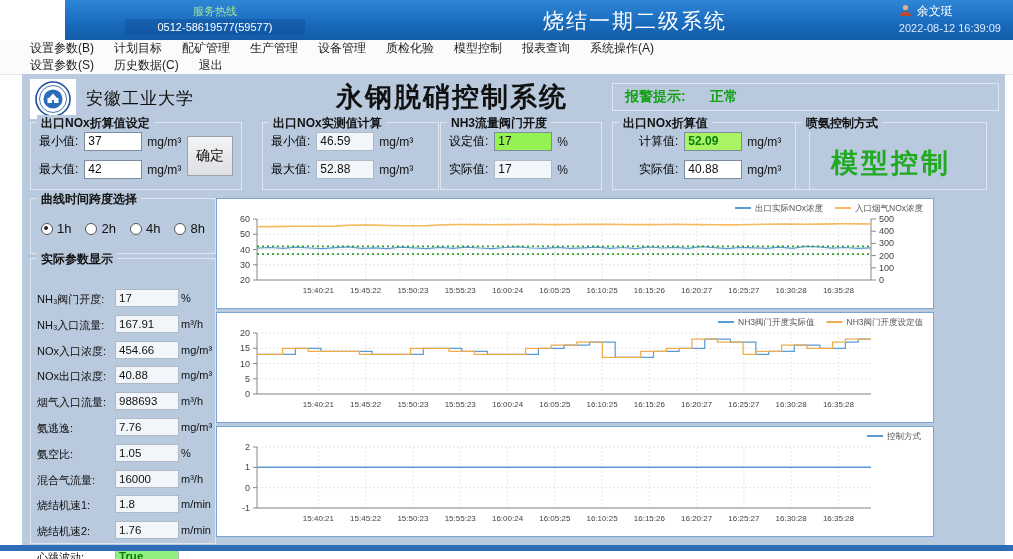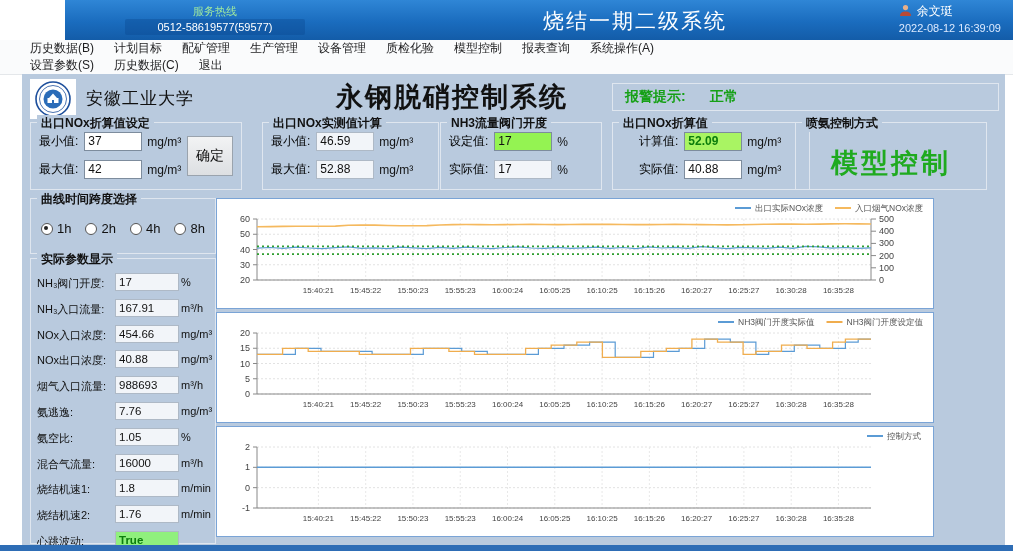--- a/index.html
+++ b/index.html
@@ -59,21 +59,21 @@
   
   .tspan{left:8px;top:124px;width:184px;height:54px;}
   .radios{display:flex;gap:14px;margin:22px 0 0 10px;align-items:center;}
   .ropt{display:flex;align-items:center;gap:4px;font-size:13px;color:#111;cursor:pointer;}
   .radio{width:10px;height:10px;border:1px solid #555;border-radius:50%;background:#fff;position:relative;display:inline-block;}
   .radio.sel::after{content:'';position:absolute;left:2px;top:2px;width:4px;height:4px;background:#222;border-radius:50%;}
 
   
   .pparams{left:8px;top:184px;width:184px;height:284px;}
   .pr{position:relative;height:25.8px;}
-  .pr:first-of-type{margin-top:12px;}
+  .pr:first-of-type{margin-top:28px;}
   .pr .plabel{position:absolute;left:6px;top:5px;font-size:11px;color:#111;white-space:nowrap;}
   .pr .pbox{position:absolute;left:84px;top:2px;width:56px;height:16px;line-height:16px;font-size:11.5px;
     background:#f2f5f9;border:1px solid #aeb9c6;padding:0 3px;color:#111;}
   .pr .pbox.hl{background:#90f07d;color:#0c7d0c;font-weight:bold;}
   .pr .punit{position:absolute;left:150px;top:5px;font-size:11px;color:#111;white-space:nowrap;}
 
   
   .charts{position:absolute;left:194px;top:124px;width:718px;display:flex;flex-direction:column;gap:3px;}
   .chart-panel{width:716px;height:109px;background:#ffffff;border:1px solid #7aa4d6;}
   .chart-panel svg{display:block;}
@@ -98,21 +98,21 @@
             </svg>
         </span>
         <span>余文珽</span>
       </div>
       <div class="tb-datetime">2022-08-12 16:39:09</div>
     </div>
   </div>
 
   <div class="menubar">
     <div class="menurow">
-        <span class="mi">历史数据(B)</span>
+        <span class="mi">设置参数(B)</span>
         <span class="mi">计划目标</span>
         <span class="mi">配矿管理</span>
         <span class="mi">生产管理</span>
         <span class="mi">设备管理</span>
         <span class="mi">质检化验</span>
         <span class="mi">模型控制</span>
         <span class="mi">报表查询</span>
         <span class="mi">系统操作(A)</span>
       </div>
     <div class="menurow">

